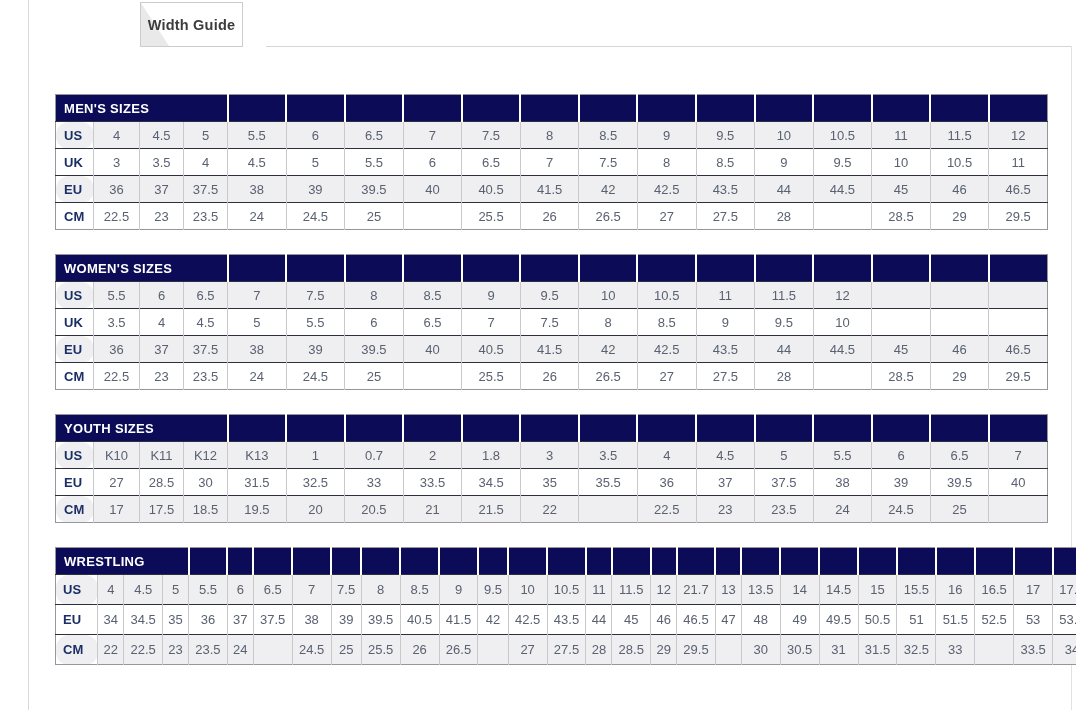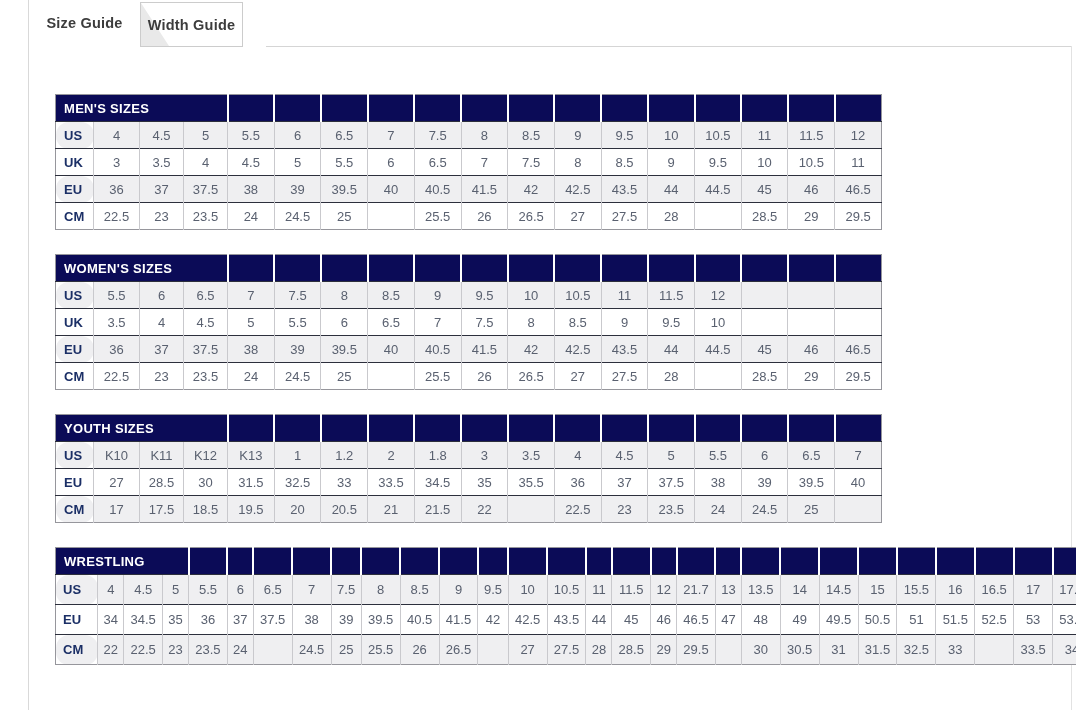--- a/index.html
+++ b/index.html
@@ -38,21 +38,21 @@
   .tab-inactive .tab-label { position: relative; z-index: 1; }
 
   
   .tables-area { position: absolute; left: 55px; top: 94px; }
   table.size-table {
     border-collapse: collapse;
     border: 1px solid #96969c;
     margin-bottom: 24px;
     background: #ffffff;
   }
-  table.size-table.fixed { table-layout: fixed; width: 827px; }
+  table.size-table.fixed { table-layout: fixed; width: 993px; }
   table.size-table.auto  { width: 1076px; }
 
   .size-table th.title {
     background: #0b0b57; color: #ffffff; text-align: left;
     font-size: 13px; font-weight: 700; letter-spacing: .3px;
     padding: 0 0 0 8px; height: 27px; white-space: nowrap;
   }
   .size-table th.hcell { background: #0b0b57; height: 27px; border-left: 2px solid #ffffff; }
 
   .size-table td {
@@ -71,23 +71,20 @@
   .size-table tbody tr:nth-child(odd) td { background: #efeff1; }
 </style>
 </head>
 <body>
 
 <div class="frame">
   <div class="vline-left"></div>
   <div class="hline-top"></div>
   <div class="vline-right"></div>
 
-  <div class="tab-active">
-    <span class="tab-label">Size Guide</span>
-  </div>
 
   <div class="tab-inactive">
     <span class="tab-wedge"></span>
     <span class="tab-label">Width Guide</span>
   </div>
 
   <div class="tables-area">
       <table class="size-table fixed">
         <colgroup>
           <col style="width: 38px;">
@@ -375,21 +372,21 @@
           </tr>
         </thead>
         <tbody>
           <tr>
             <td class="label">US</td>
             <td>K10</td>
             <td>K11</td>
             <td>K12</td>
             <td>K13</td>
             <td>1</td>
-            <td>1.2</td>
+            <td>0.7</td>
             <td>2</td>
             <td>1.8</td>
             <td>3</td>
             <td>3.5</td>
             <td>4</td>
             <td>4.5</td>
             <td>5</td>
             <td>5.5</td>
             <td>6</td>
             <td>6.5</td>

